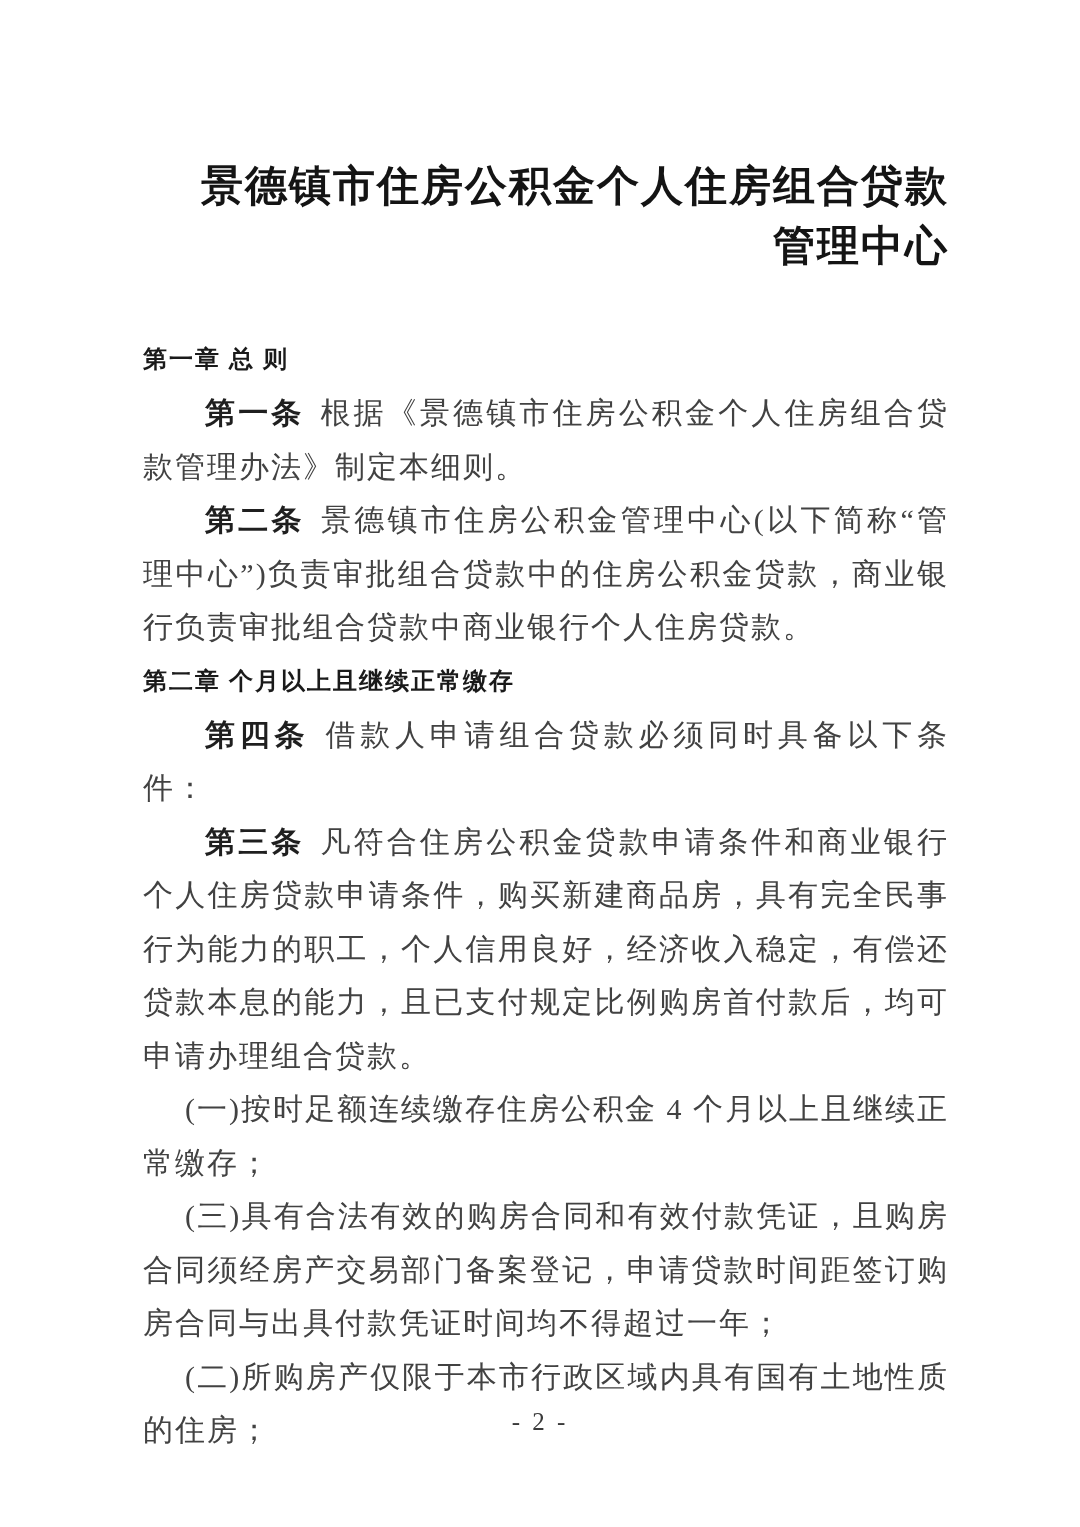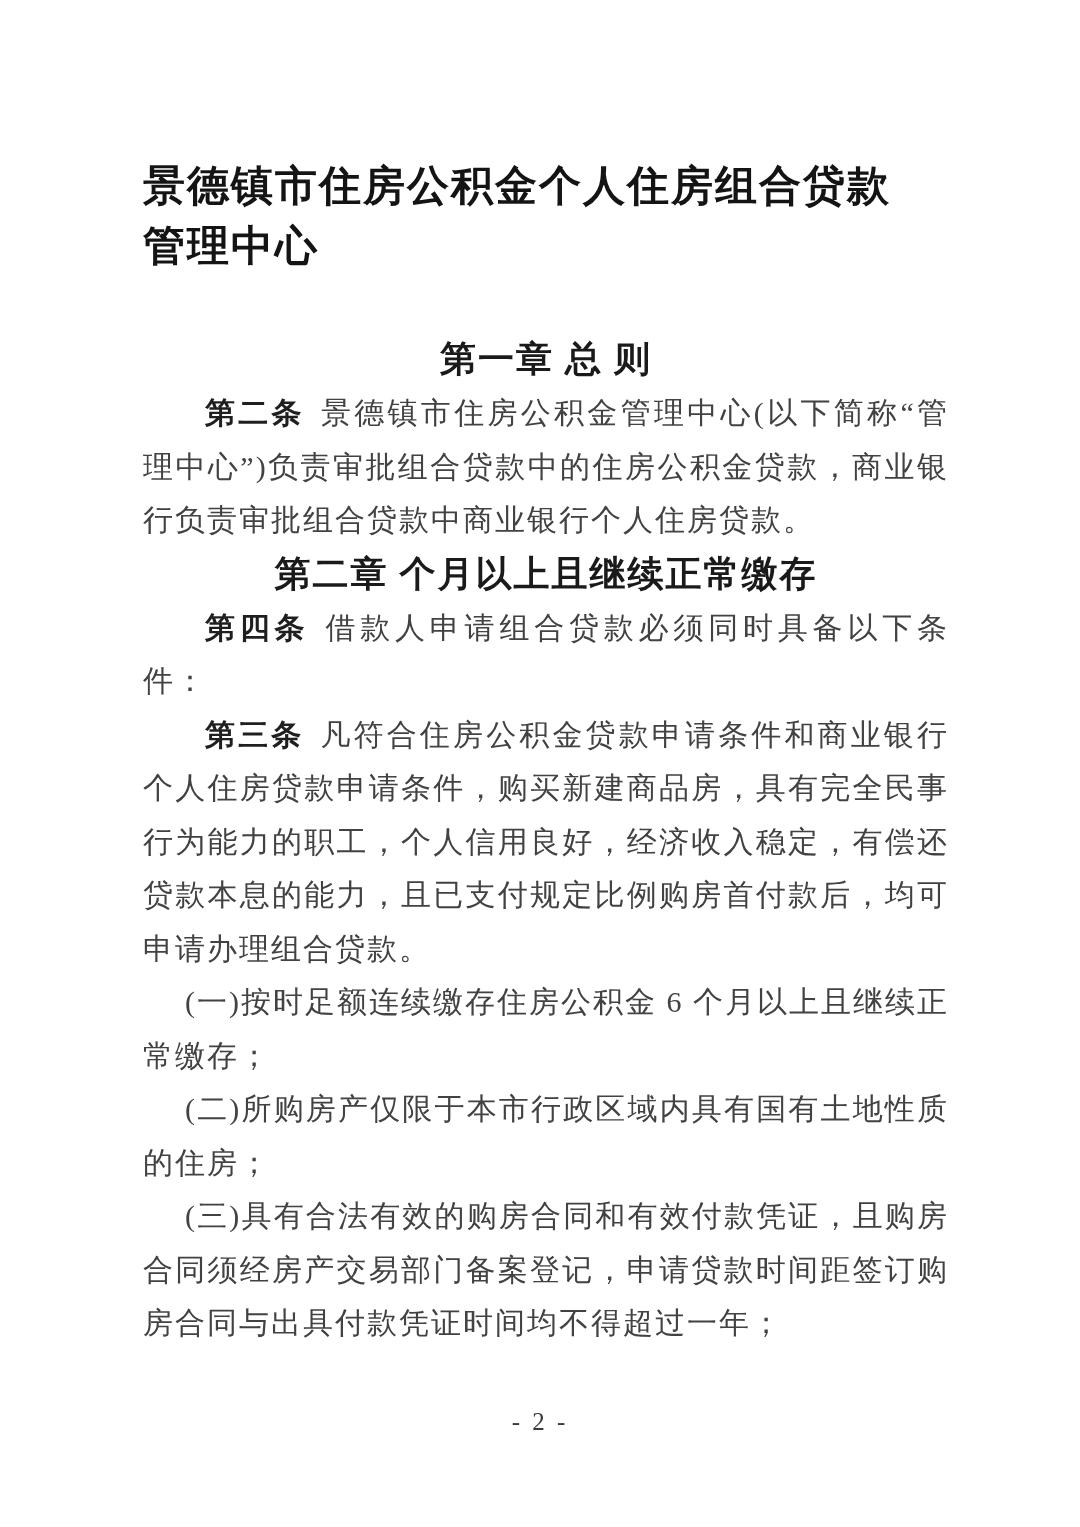--- a/index.html
+++ b/index.html
@@ -17,34 +17,34 @@
   }
   .content {
     position: absolute;
     top: 0;
     left: 0;
     right: 0;
     padding: 156px 131px 0 143px;
   }
   .doc-title {
     margin: 0 0 56px 0;
-    text-align: left;
+    text-align: right;
     font-size: 42px;
     font-weight: bold;
     color: #141414;
     line-height: 60px;
     letter-spacing: 2px;
   }
   .title-line {
     display: block;
   }
   .chapter {
     margin: 0;
-    text-align: center;
-    font-size: 36px;
+    text-align: left;
+    font-size: 24px;
     font-weight: bold;
     color: #1a1a1a;
     line-height: 54px;
     letter-spacing: 2px;
   }
   .para {
     margin: 0;
     font-size: 30px;
     line-height: 53.5px;
     color: #424242;
@@ -77,31 +77,32 @@
 <div class="page">
   <div class="content">
 
     <h1 class="doc-title">
       <span class="title-line">景德镇市住房公积金个人住房组合贷款</span>
       <span class="title-line">管理中心</span>
     </h1>
 
     <h2 class="chapter">第一章 总 则</h2>
 
+    <p class="para"><b class="lead">第一条</b><span>根据《景德镇市住房公积金个人住房组合贷款管理办法》制定本细则。</span></p>
 
     <p class="para"><b class="lead">第二条</b><span>景德镇市住房公积金管理中心(以下简称“管理中心”)负责审批组合贷款中的住房公积金贷款，商业银行负责审批组合贷款中商业银行个人住房贷款。</span></p>
 
     <h2 class="chapter">第二章 个月以上且继续正常缴存</h2>
 
     <p class="para"><b class="lead">第四条</b><span>借款人申请组合贷款必须同时具备以下条件：</span></p>
 
     <p class="para"><b class="lead">第三条</b><span>凡符合住房公积金贷款申请条件和商业银行个人住房贷款申请条件，购买新建商品房，具有完全民事行为能力的职工，个人信用良好，经济收入稳定，有偿还贷款本息的能力，且已支付规定比例购房首付款后，均可申请办理组合贷款。</span></p>
 
-    <p class="para item">(一)按时足额连续缴存住房公积金 6 个月以上且继续正常缴存；</p>
+    <p class="para item">(一)按时足额连续缴存住房公积金 4 个月以上且继续正常缴存；</p>
+
+    <p class="para item">(三)具有合法有效的购房合同和有效付款凭证，且购房合同须经房产交易部门备案登记，申请贷款时间距签订购房合同与出具付款凭证时间均不得超过一年；</p>
 
     <p class="para item">(二)所购房产仅限于本市行政区域内具有国有土地性质的住房；</p>
-
-    <p class="para item">(三)具有合法有效的购房合同和有效付款凭证，且购房合同须经房产交易部门备案登记，申请贷款时间距签订购房合同与出具付款凭证时间均不得超过一年；</p>
 
   </div>
 
   <div class="footer">- 2 -</div>
 </div>
 
 </body></html>

